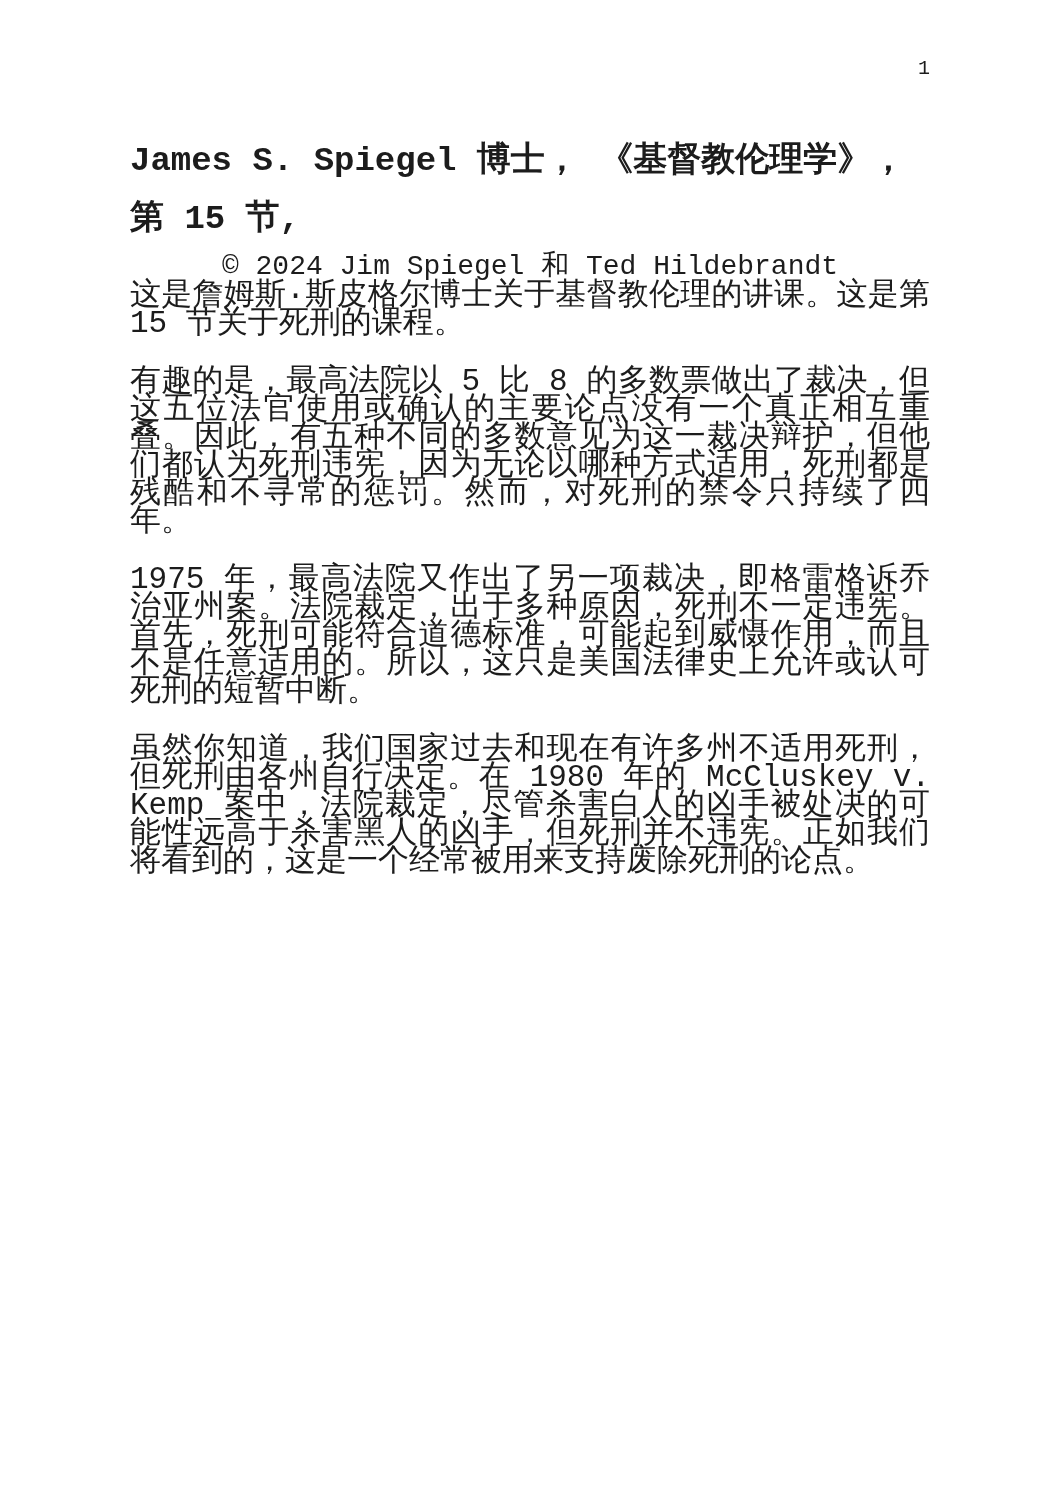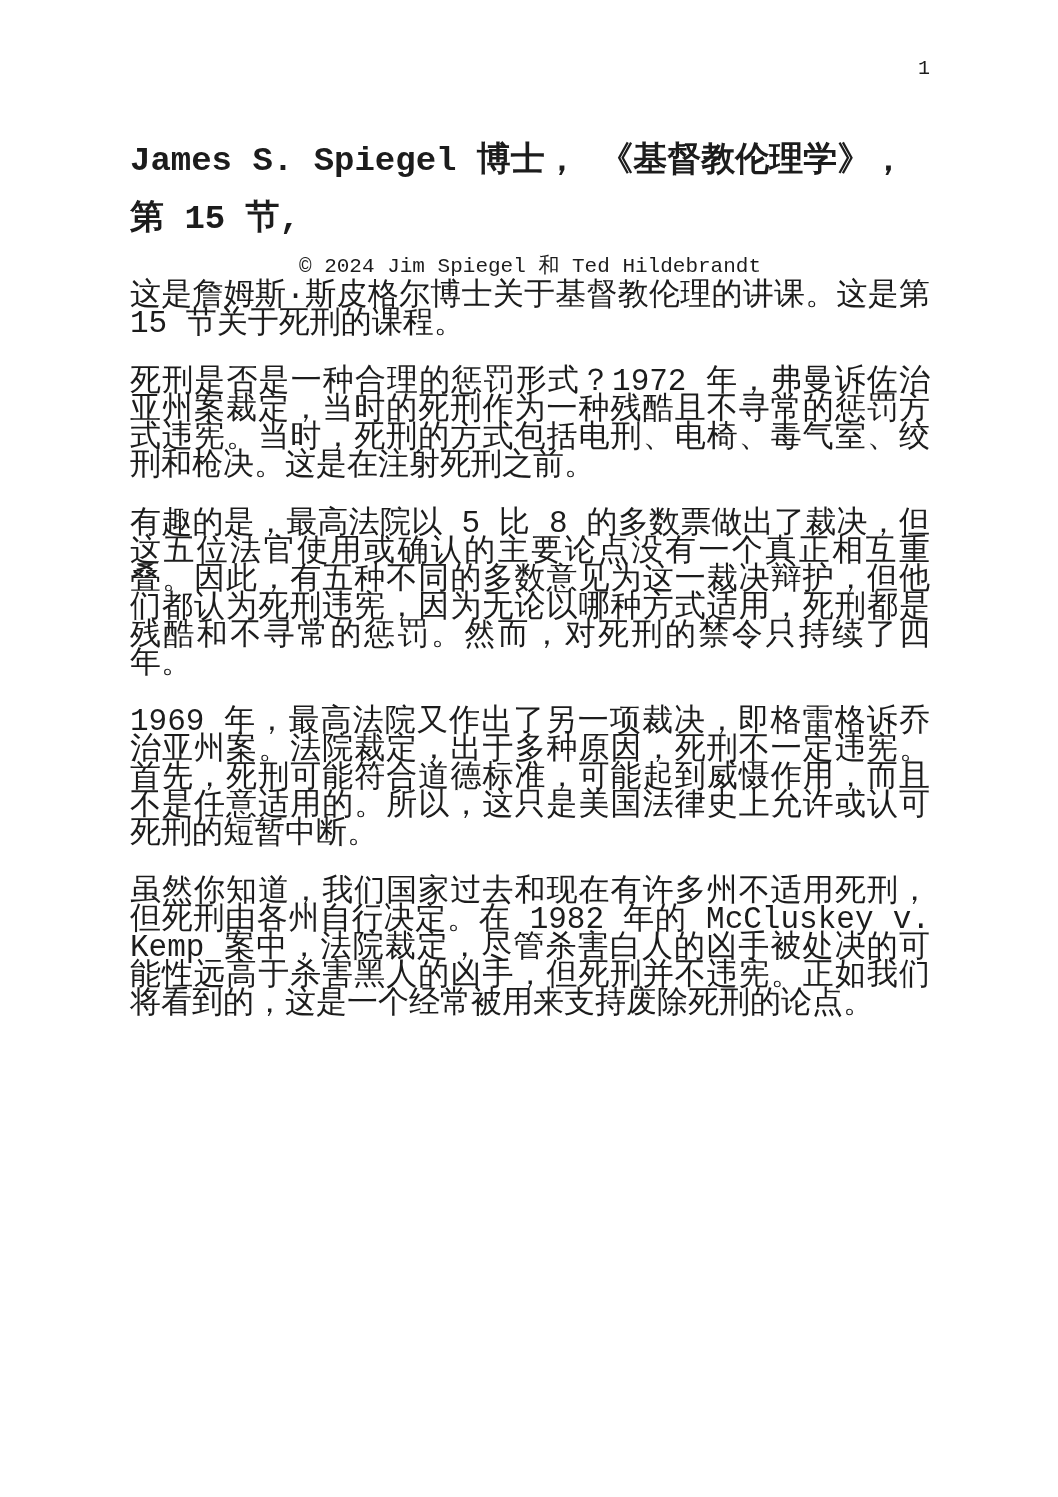--- a/index.html
+++ b/index.html
@@ -29,21 +29,21 @@
     font-weight: 700;
     font-size: 34px;
     line-height: 58px;
   }
   .title-line {
     white-space: nowrap;
   }
   .copyright {
     margin-top: 4px;
     text-align: center;
-    font-size: 21px;
+    font-size: 28px;
     line-height: 30px;
   }
   .content {
     font-size: 31px;
     line-height: 28px;
     text-align: justify;
     text-justify: inter-ideograph;
   }
   .content p {
     margin: 30px 0 0 0;
@@ -61,19 +61,18 @@
 
   <div class="title-block">
     <div class="title-line">James S. Spiegel 博士， 《基督教伦理学》，</div>
     <div class="title-line">第 15 节,</div>
   </div>
 
   <div class="copyright">© 2024 Jim Spiegel 和 Ted Hildebrandt</div>
 
   <div class="content">
     <p>这是詹姆斯·斯皮格尔博士关于基督教伦理的讲课。这是第 15 节关于死刑的课程。</p>
-    <p>死刑是否是一种合理的惩罚形式？1972 年，弗曼诉佐治亚州案裁定，当时的死刑作为一种残酷且不寻常的惩罚方式违宪。当时，死刑的方式包括电刑、电椅、毒气室、绞刑和枪决。这是在注射死刑之前。</p>
     <p>有趣的是，最高法院以 5 比 8 的多数票做出了裁决，但这五位法官使用或确认的主要论点没有一个真正相互重叠。因此，有五种不同的多数意见为这一裁决辩护，但他们都认为死刑违宪，因为无论以哪种方式适用，死刑都是残酷和不寻常的惩罚。然而，对死刑的禁令只持续了四年。</p>
-    <p>1969 年，最高法院又作出了另一项裁决，即格雷格诉乔治亚州案。法院裁定，出于多种原因，死刑不一定违宪。首先，死刑可能符合道德标准，可能起到威慑作用，而且不是任意适用的。所以，这只是美国法律史上允许或认可死刑的短暂中断。</p>
-    <p>虽然你知道，我们国家过去和现在有许多州不适用死刑，但死刑由各州自行决定。在 1982 年的 McCluskey v. Kemp 案中，法院裁定，尽管杀害白人的凶手被处决的可能性远高于杀害黑人的凶手，但死刑并不违宪。正如我们将看到的，这是一个经常被用来支持废除死刑的论点。</p>
+    <p>1975 年，最高法院又作出了另一项裁决，即格雷格诉乔治亚州案。法院裁定，出于多种原因，死刑不一定违宪。首先，死刑可能符合道德标准，可能起到威慑作用，而且不是任意适用的。所以，这只是美国法律史上允许或认可死刑的短暂中断。</p>
+    <p>虽然你知道，我们国家过去和现在有许多州不适用死刑，但死刑由各州自行决定。在 1980 年的 McCluskey v. Kemp 案中，法院裁定，尽管杀害白人的凶手被处决的可能性远高于杀害黑人的凶手，但死刑并不违宪。正如我们将看到的，这是一个经常被用来支持废除死刑的论点。</p>
   </div>
 
 </div>
 
 </body></html>

